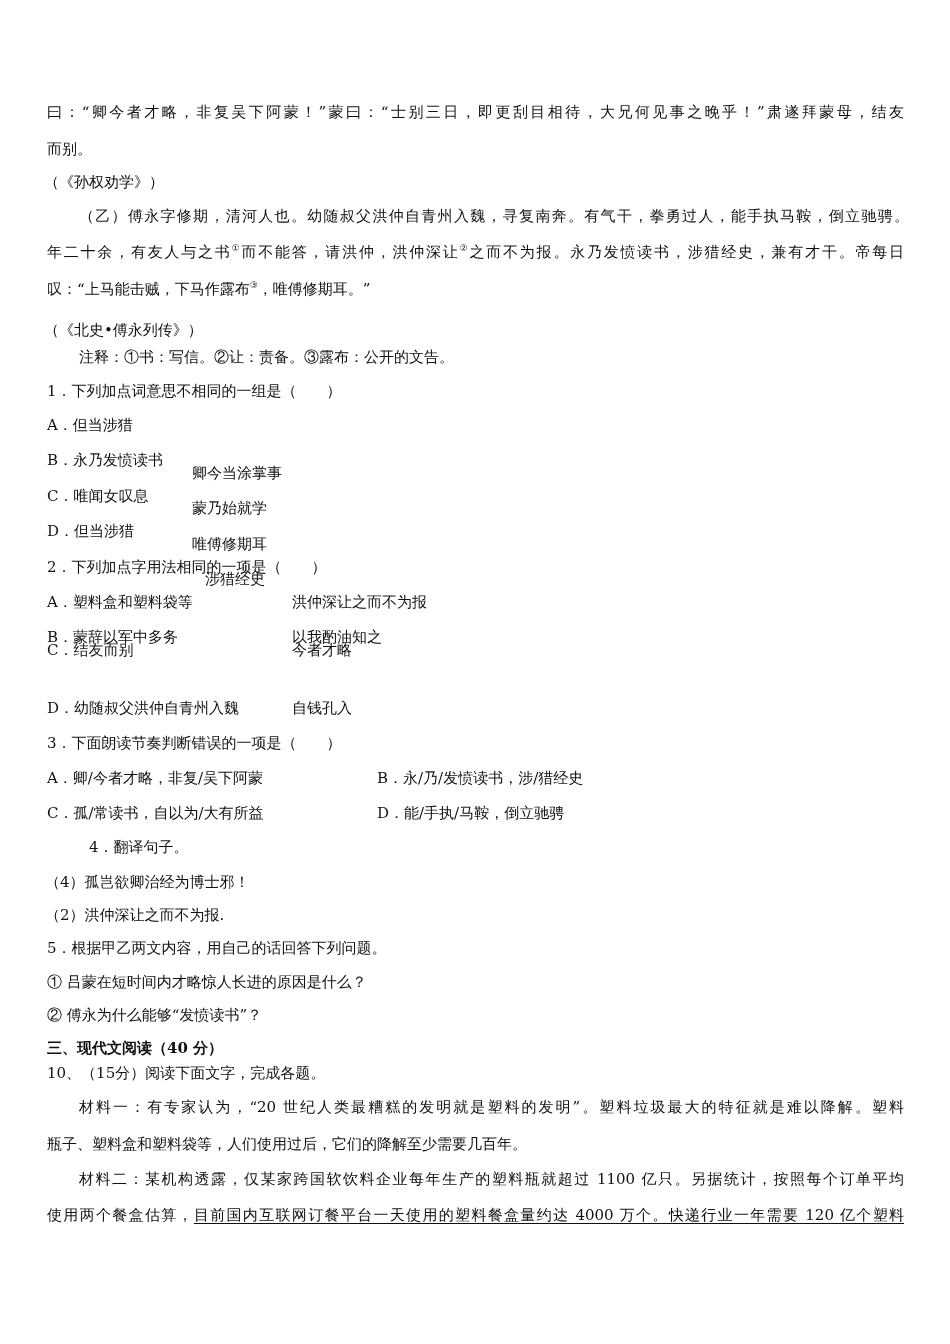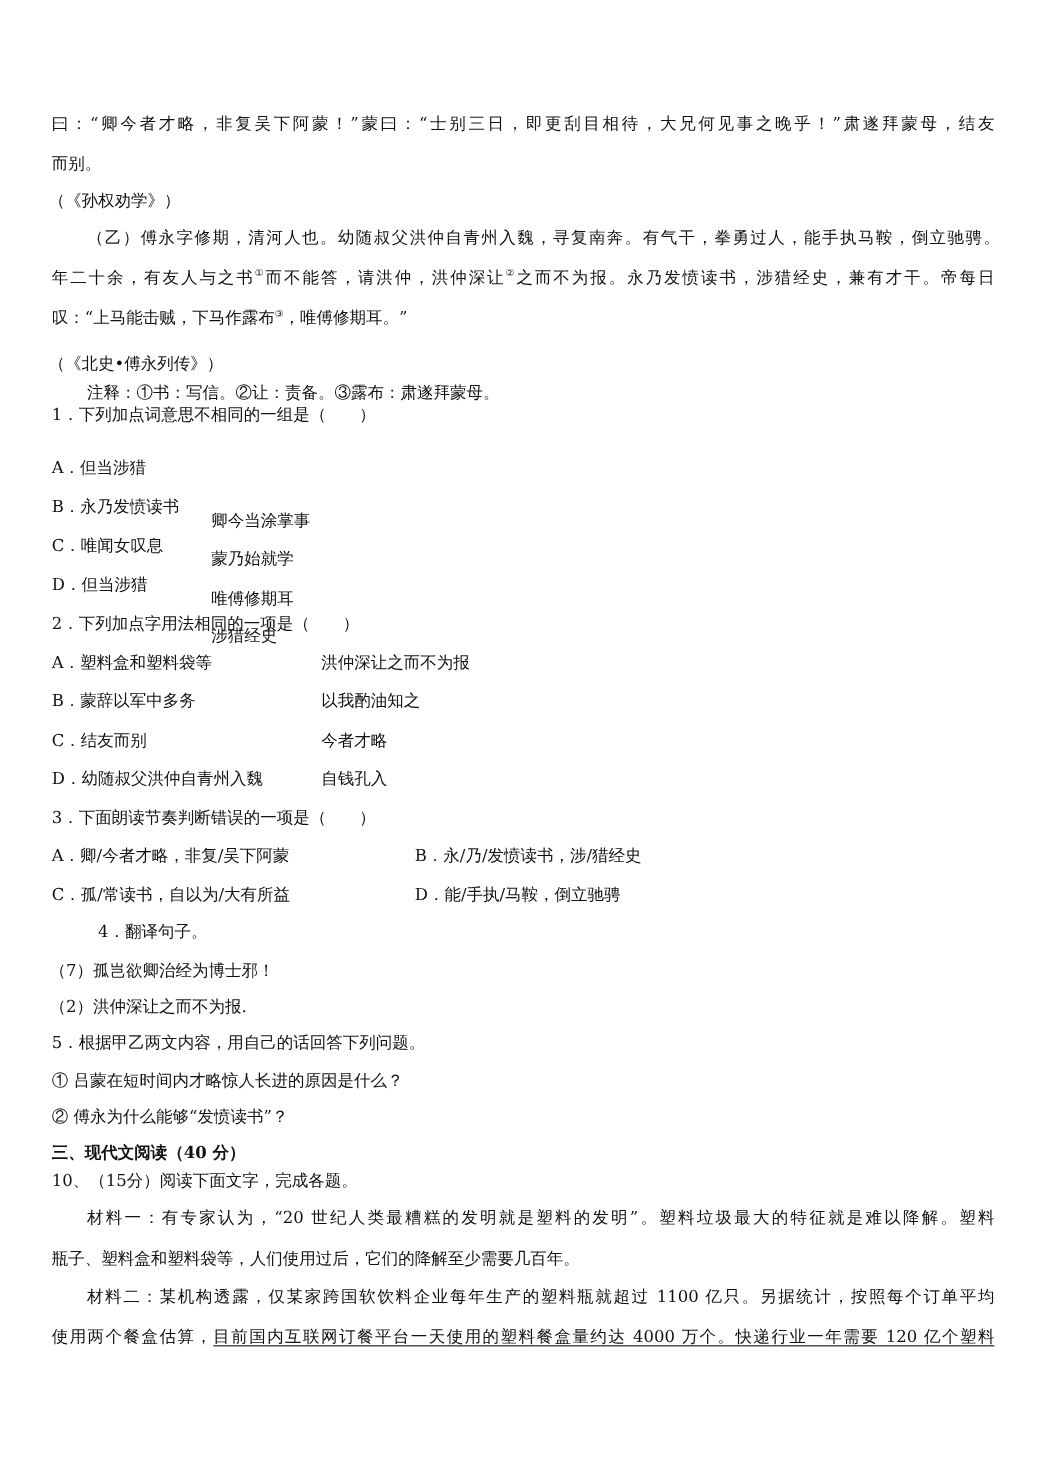--- a/index.html
+++ b/index.html
@@ -22,40 +22,40 @@
 <body>
 
 <div class="line justify" style="top:102px;">曰：“卿今者才略，非复吴下阿蒙！”蒙曰：“士别三日，即更刮目相待，大兄何见事之晚乎！”肃遂拜蒙母，结友</div>
 <div class="line" style="top:139px;">而别。</div>
 <div class="line" style="top:172px; left:44px;">（《孙权劝学》）</div>
 
 <div class="line indent" style="top:206px; width:830px; text-align:justify; text-align-last:justify; white-space:normal;">（乙）傅永字修期，清河人也。幼随叔父洪仲自青州入魏，寻复南奔。有气干，拳勇过人，能手执马鞍，倒立驰骋。</div>
 <div class="line justify" style="top:242px;"><span>年二十余，有友人与之书</span><sup>①</sup><span>而不能答，请洪仲，洪仲深让</span><sup>②</sup><span>之而不为报。永乃发愤读书，涉猎经史，兼有才干。帝每日</span></div>
 <div class="line" style="top:279px;"><span>叹：“上马能击贼，下马作露布</span><sup>③</sup><span>，唯傅修期耳。”</span></div>
 <div class="line" style="top:320px; left:44px;">（《北史•傅永列传》）</div>
-<div class="line indent" style="top:347px;">注释：①书：写信。②让：责备。③露布：肃遂拜蒙母。</div>
+<div class="line indent" style="top:347px;">注释：①书：写信。②让：责备。③露布：公开的文告。</div>
 
-<div class="line" style="top:367px;">1．下列加点词意思不相同的一组是（　　）</div>
+<div class="line" style="top:381px;">1．下列加点词意思不相同的一组是（　　）</div>
 <div class="line" style="top:415px; width:500px;"><span>A．但当涉猎</span><span class="col2" style="left:145px;">卿今当涂掌事</span></div>
 <div class="line" style="top:450px; width:500px;"><span>B．永乃发愤读书</span><span class="col2" style="left:145px;">蒙乃始就学</span></div>
 <div class="line" style="top:486px; width:500px;"><span>C．唯闻女叹息</span><span class="col2" style="left:145px;">唯傅修期耳</span></div>
-<div class="line" style="top:521px; width:500px;"><span>D．但当涉猎</span><span class="col2" style="left:145px;font-family:Liberation Serif, serif;">涉猎经史</span></div>
+<div class="line" style="top:521px; width:500px;"><span>D．但当涉猎</span><span class="col2" style="left:158px;">涉猎经史</span></div>
 
 <div class="line" style="top:557px;">2．下列加点字用法相同的一项是（　　）</div>
 <div class="line" style="top:592px; width:600px;"><span>A．塑料盒和塑料袋等</span><span class="col2w" style="left:245px;">洪仲深让之而不为报</span></div>
 <div class="line" style="top:627px; width:600px;"><span>B．蒙辞以军中多务</span><span class="col2w" style="left:245px;">以我酌油知之</span></div>
-<div class="line" style="top:663px; width:600px;"><span>C．结友而别</span><span class="col2w" style="left:245px;">今者才略</span></div>
+<div class="line" style="top:640px; width:600px;"><span>C．结友而别</span><span class="col2w" style="left:245px;">今者才略</span></div>
 <div class="line" style="top:698px; width:600px;"><span>D．幼随叔父洪仲自青州入魏</span><span class="col2w" style="left:245px;">自钱孔入</span></div>
 
 <div class="line" style="top:733px;">3．下面朗读节奏判断错误的一项是（　　）</div>
 <div class="line" style="top:768px; width:700px;"><span>A．卿/今者才略，非复/吴下阿蒙</span><span class="col3" style="left:330px;">B．永/乃/发愤读书，涉/猎经史</span></div>
 <div class="line" style="top:803px; width:700px;"><span>C．孤/常读书，自以为/大有所益</span><span class="col3" style="left:330px;">D．能/手执/马鞍，倒立驰骋</span></div>
 
 <div class="line" style="top:837px;margin-left:42px;">4．翻译句子。</div>
-<div class="line" style="top:872px; left:45px;">（7）孤岂欲卿治经为博士邪！</div>
+<div class="line" style="top:872px; left:45px;">（4）孤岂欲卿治经为博士邪！</div>
 <div class="line" style="top:905px; left:45px;">（2）洪仲深让之而不为报.</div>
 
 <div class="line" style="top:938px;">5．根据甲乙两文内容，用自己的话回答下列问题。</div>
 <div class="line" style="top:972px;">① 吕蒙在短时间内才略惊人长进的原因是什么？</div>
 <div class="line" style="top:1005px;">② 傅永为什么能够“发愤读书”？</div>
 
 <div class="line bold" style="top:1038px;">三、现代文阅读（40 分）</div>
 <div class="line" style="top:1063px;">10、（15分）阅读下面文字，完成各题。</div>
 <div class="line indent" style="top:1097px; width:825px; text-align:justify; text-align-last:justify; white-space:normal;">材料一：有专家认为，“20 世纪人类最糟糕的发明就是塑料的发明”。塑料垃圾最大的特征就是难以降解。塑料</div>
 <div class="line" style="top:1134px;">瓶子、塑料盒和塑料袋等，人们使用过后，它们的降解至少需要几百年。</div>

